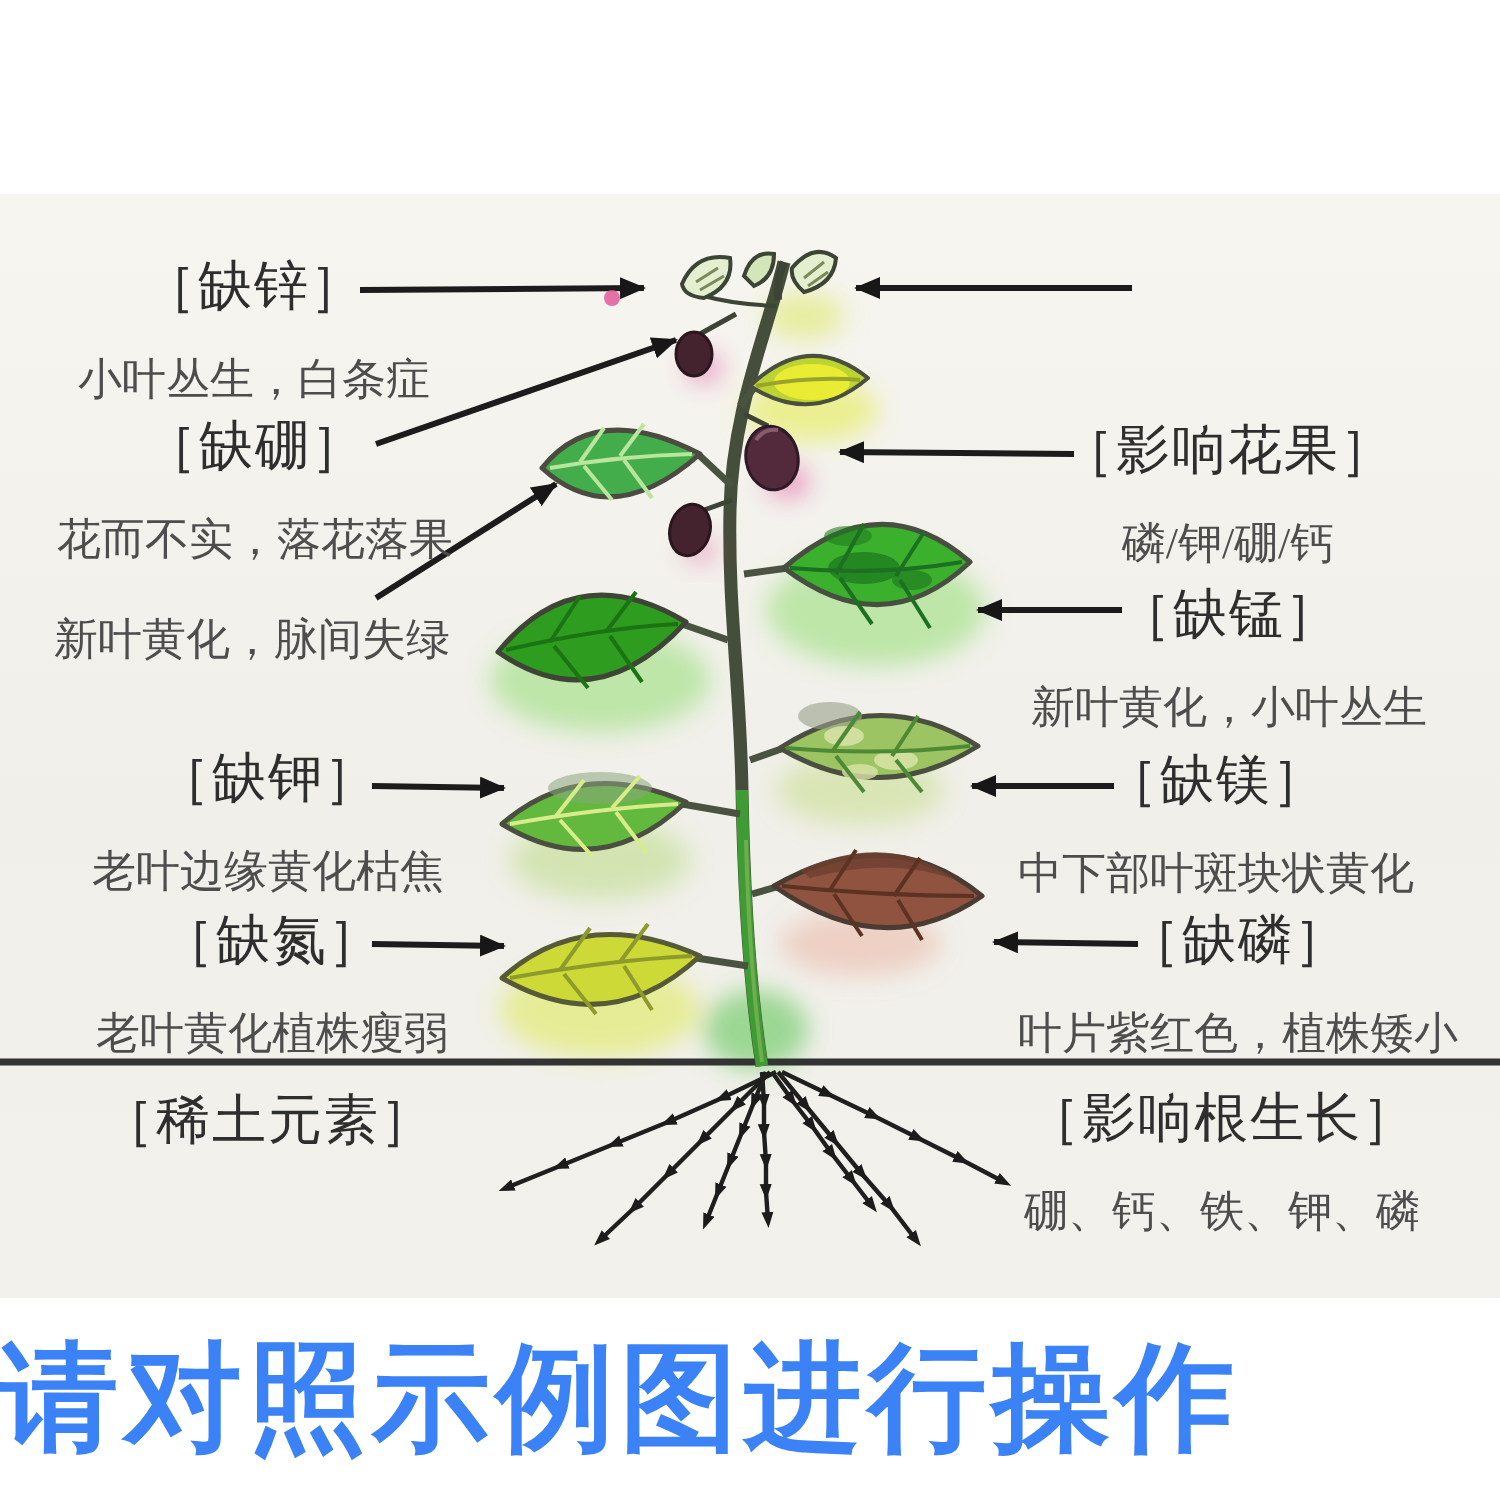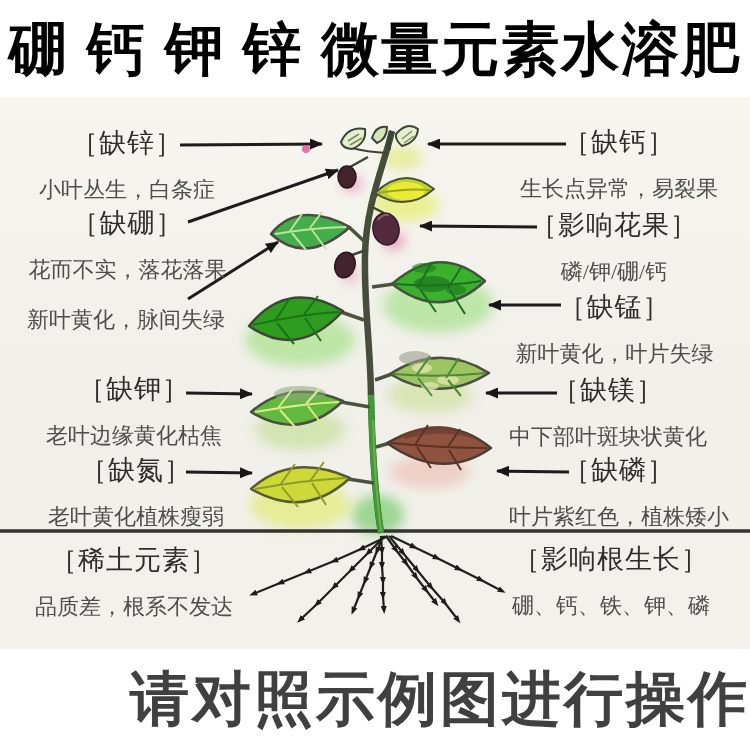--- a/index.html
+++ b/index.html
@@ -1,35 +1,34 @@
 <!DOCTYPE html>
 <html><head>
 <meta charset="utf-8">
 <style>
   html,body{margin:0;padding:0;background:#ffffff;}
   #stage{position:relative;width:750px;height:750px;overflow:hidden;background:#ffffff;}
   .title{position:absolute;top:0;left:0;width:750px;height:98px;line-height:98px;text-align:center;
          font-family:"Liberation Sans","DejaVu Sans",sans-serif;font-weight:900;font-size:58px;
          letter-spacing:2px;color:#000;}
-  .footer{position:absolute;top:648px;left:0;width:750px;height:102px;line-height:102px;text-align:right;
+  .footer{position:absolute;top:648px;left:0;width:750px;height:102px;line-height:102px;text-align:left;
           font-family:"Liberation Sans","DejaVu Sans",sans-serif;font-weight:900;font-size:59px;
-          letter-spacing:3px;color:#404040;}
+          letter-spacing:3px;color:#3b82f6;}
   .diagram-bg{position:absolute;left:0;top:97px;width:750px;height:552px;
               background:linear-gradient(180deg,#f6f5f0 0%,#f0efe9 55%,#f2f1ec 100%);}
   #plant-svg{position:absolute;left:0;top:0;width:750px;height:750px;}
   .lab{position:absolute;text-align:center;font-family:"Liberation Serif","DejaVu Serif",serif;}
   .lab-t{font-size:27px;font-weight:400;letter-spacing:1px;color:#2e2e2e;line-height:30px;white-space:nowrap;}
   .lab-s{font-size:22px;color:#4d4d4d;line-height:26px;margin-top:19px;white-space:nowrap;}
 </style>
 </head>
 <body>
 
 <div id="stage">
 
-  <div class="title">硼 钙 钾 锌 微量元素水溶肥</div>
 
   <div class="diagram-bg"></div>
 
   <svg id="plant-svg" viewBox="0 0 750 750" xmlns="http://www.w3.org/2000/svg">
     <defs>
       <marker id="ah" markerWidth="14" markerHeight="11" refX="12" refY="5.5" orient="auto" markerUnits="userSpaceOnUse">
         <path d="M0,0 L13,5.5 L0,11 Z" fill="#171717"></path>
       </marker>
       <marker id="barb" markerWidth="9" markerHeight="8" refX="4" refY="4" orient="auto" markerUnits="userSpaceOnUse">
         <path d="M0,1 L8,4 L0,7 Z" fill="#1c1c1c"></path>
@@ -227,34 +226,29 @@
   <div class="lab" style="left:28px;top:374px;width:212px">
     <div class="lab-t">［缺钾］</div>
     <div class="lab-s">老叶边缘黄化枯焦</div>
   </div>
   <div class="lab" style="left:30px;top:455px;width:212px">
     <div class="lab-t">［缺氮］</div>
     <div class="lab-s">老叶黄化植株瘦弱</div>
   </div>
   <div class="lab" style="left:25px;top:545px;width:218px">
     <div class="lab-t">［稀土元素］</div>
-    <div class="lab-s">品质差，根系不发达</div>
-  </div>
-
-  <div class="lab" style="left:505px;top:127px;width:228px">
-    <div class="lab-t">［缺钙］</div>
-    <div class="lab-s">生长点异常，易裂果</div>
-  </div>
+  </div>
+
   <div class="lab" style="left:500px;top:210px;width:228px">
     <div class="lab-t">［影响花果］</div>
     <div class="lab-s">磷/钾/硼/钙</div>
   </div>
   <div class="lab" style="left:502px;top:292px;width:225px">
     <div class="lab-t">［缺锰］</div>
-    <div class="lab-s">新叶黄化，叶片失绿</div>
+    <div class="lab-s">新叶黄化，小叶丛生</div>
   </div>
   <div class="lab" style="left:496px;top:375px;width:224px">
     <div class="lab-t">［缺镁］</div>
     <div class="lab-s">中下部叶斑块状黄化</div>
   </div>
   <div class="lab" style="left:503px;top:455px;width:232px">
     <div class="lab-t">［缺磷］</div>
     <div class="lab-s">叶片紫红色，植株矮小</div>
   </div>
   <div class="lab" style="left:497px;top:544px;width:228px">

